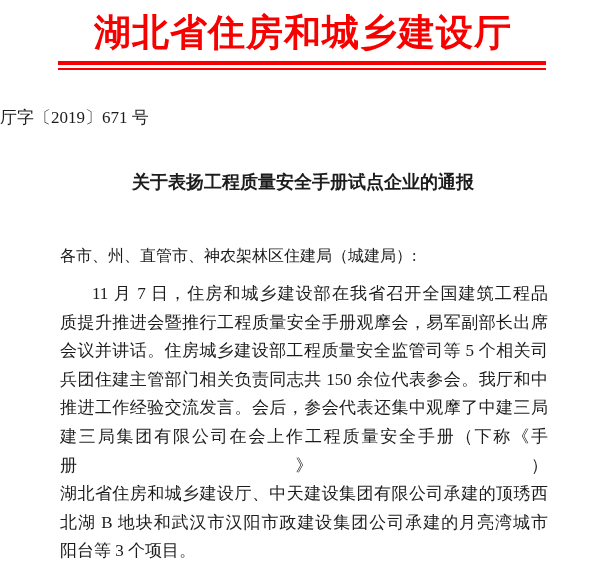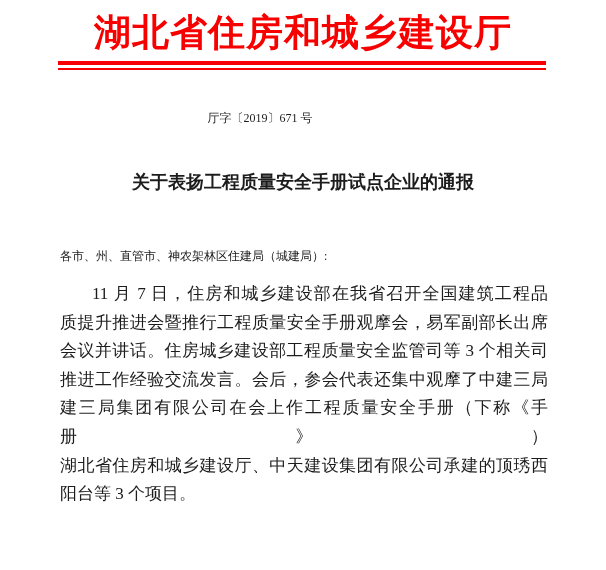--- a/index.html
+++ b/index.html
@@ -29,39 +29,39 @@
     top: 61px; left: 58px;
     width: 488px;
     height: 3px;              
     border-top: 4px solid;
     border-bottom: 2px solid;
   }
 
   .doc-number {
     position: absolute;
     top: 106px; left: 0; right: 86px;
-    text-align: center;
-    font-size: 12px;
+    text-align: left;
+    font-size: 17px;
     line-height: 24px;
   }
 
   .notice-title {
     position: absolute;
     top: 165px; left: 0; right: 0;
     text-align: center;
     font-size: 18px;
     font-weight: bold;
     line-height: 34px;
     white-space: nowrap;
   }
 
   .salutation {
     position: absolute;
     top: 244px; left: 60px; right: 58px;
-    font-size: 12px;
+    font-size: 16px;
     line-height: 24px;
   }
 
   .body-block {
     position: absolute;
     top: 280px; left: 60px; right: 58px;
     font-size: 17px;
     line-height: 28.6px;
   }
   .body-line {
@@ -82,20 +82,22 @@
 
   <div class="doc-number">厅字〔2019〕671 号</div>
 
   <div class="notice-title">关于表扬工程质量安全手册试点企业的通报</div>
 
   <div class="salutation">各市、州、直管市、神农架林区住建局（城建局）:</div>
 
   <div class="body-block">
       <div class="body-line indent">11 月 7 日，住房和城乡建设部在我省召开全国建筑工程品</div>
       <div class="body-line">质提升推进会暨推行工程质量安全手册观摩会，易军副部长出席</div>
-      <div class="body-line">会议并讲话。住房城乡建设部工程质量安全监管司等 3 个相关司</div>
+      <div class="body-line">会议并讲话。住房城乡建设部工程质量安全监管司等 5 个相关司</div>
+      <div class="body-line">兵团住建主管部门相关负责同志共 150 余位代表参会。我厅和中</div>
       <div class="body-line">推进工作经验交流发言。会后，参会代表还集中观摩了中建三局</div>
       <div class="body-line">建三局集团有限公司在会上作工程质量安全手册（下称《手册》）</div>
       <div class="body-line">湖北省住房和城乡建设厅、中天建设集团有限公司承建的顶琇西</div>
+      <div class="body-line">北湖 B 地块和武汉市汉阳市政建设集团公司承建的月亮湾城市</div>
       <div class="body-line last">阳台等 3 个项目。</div>
     </div>
 
 </div>
 
 </body></html>

